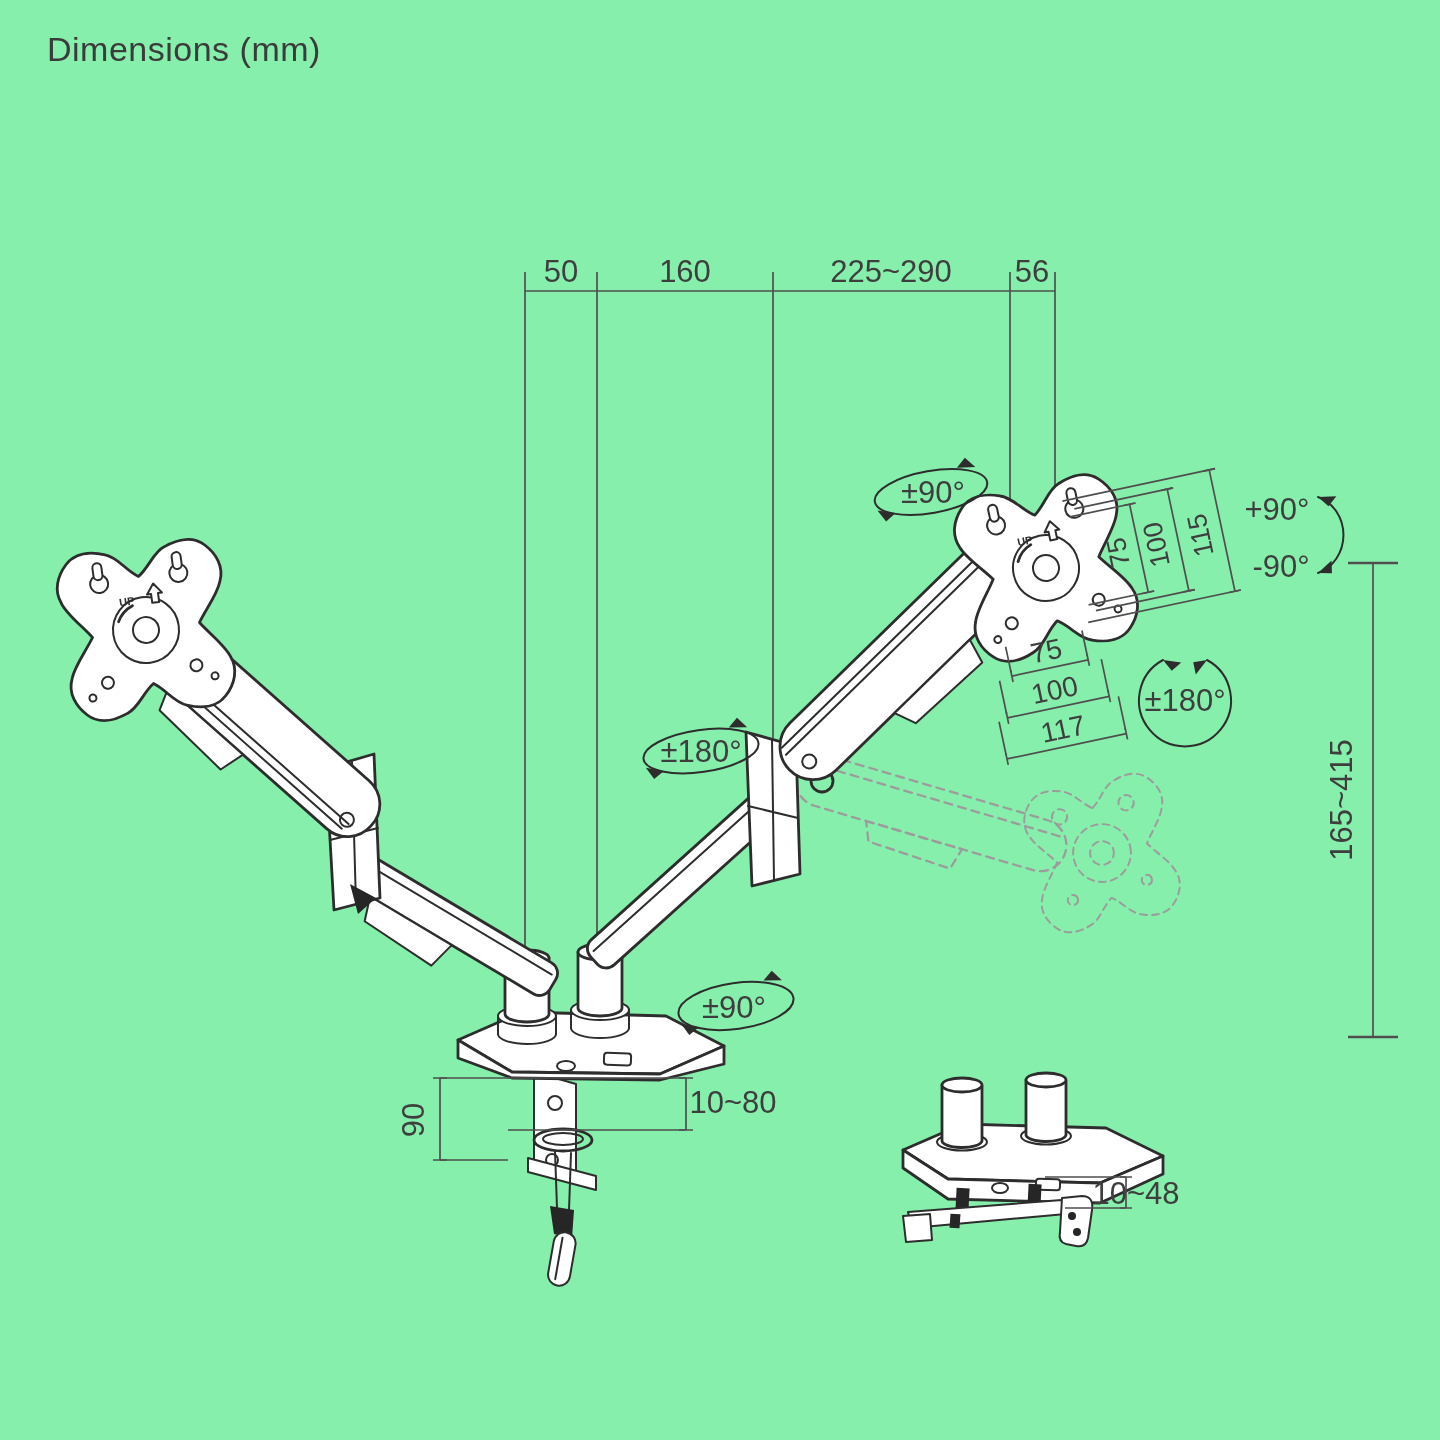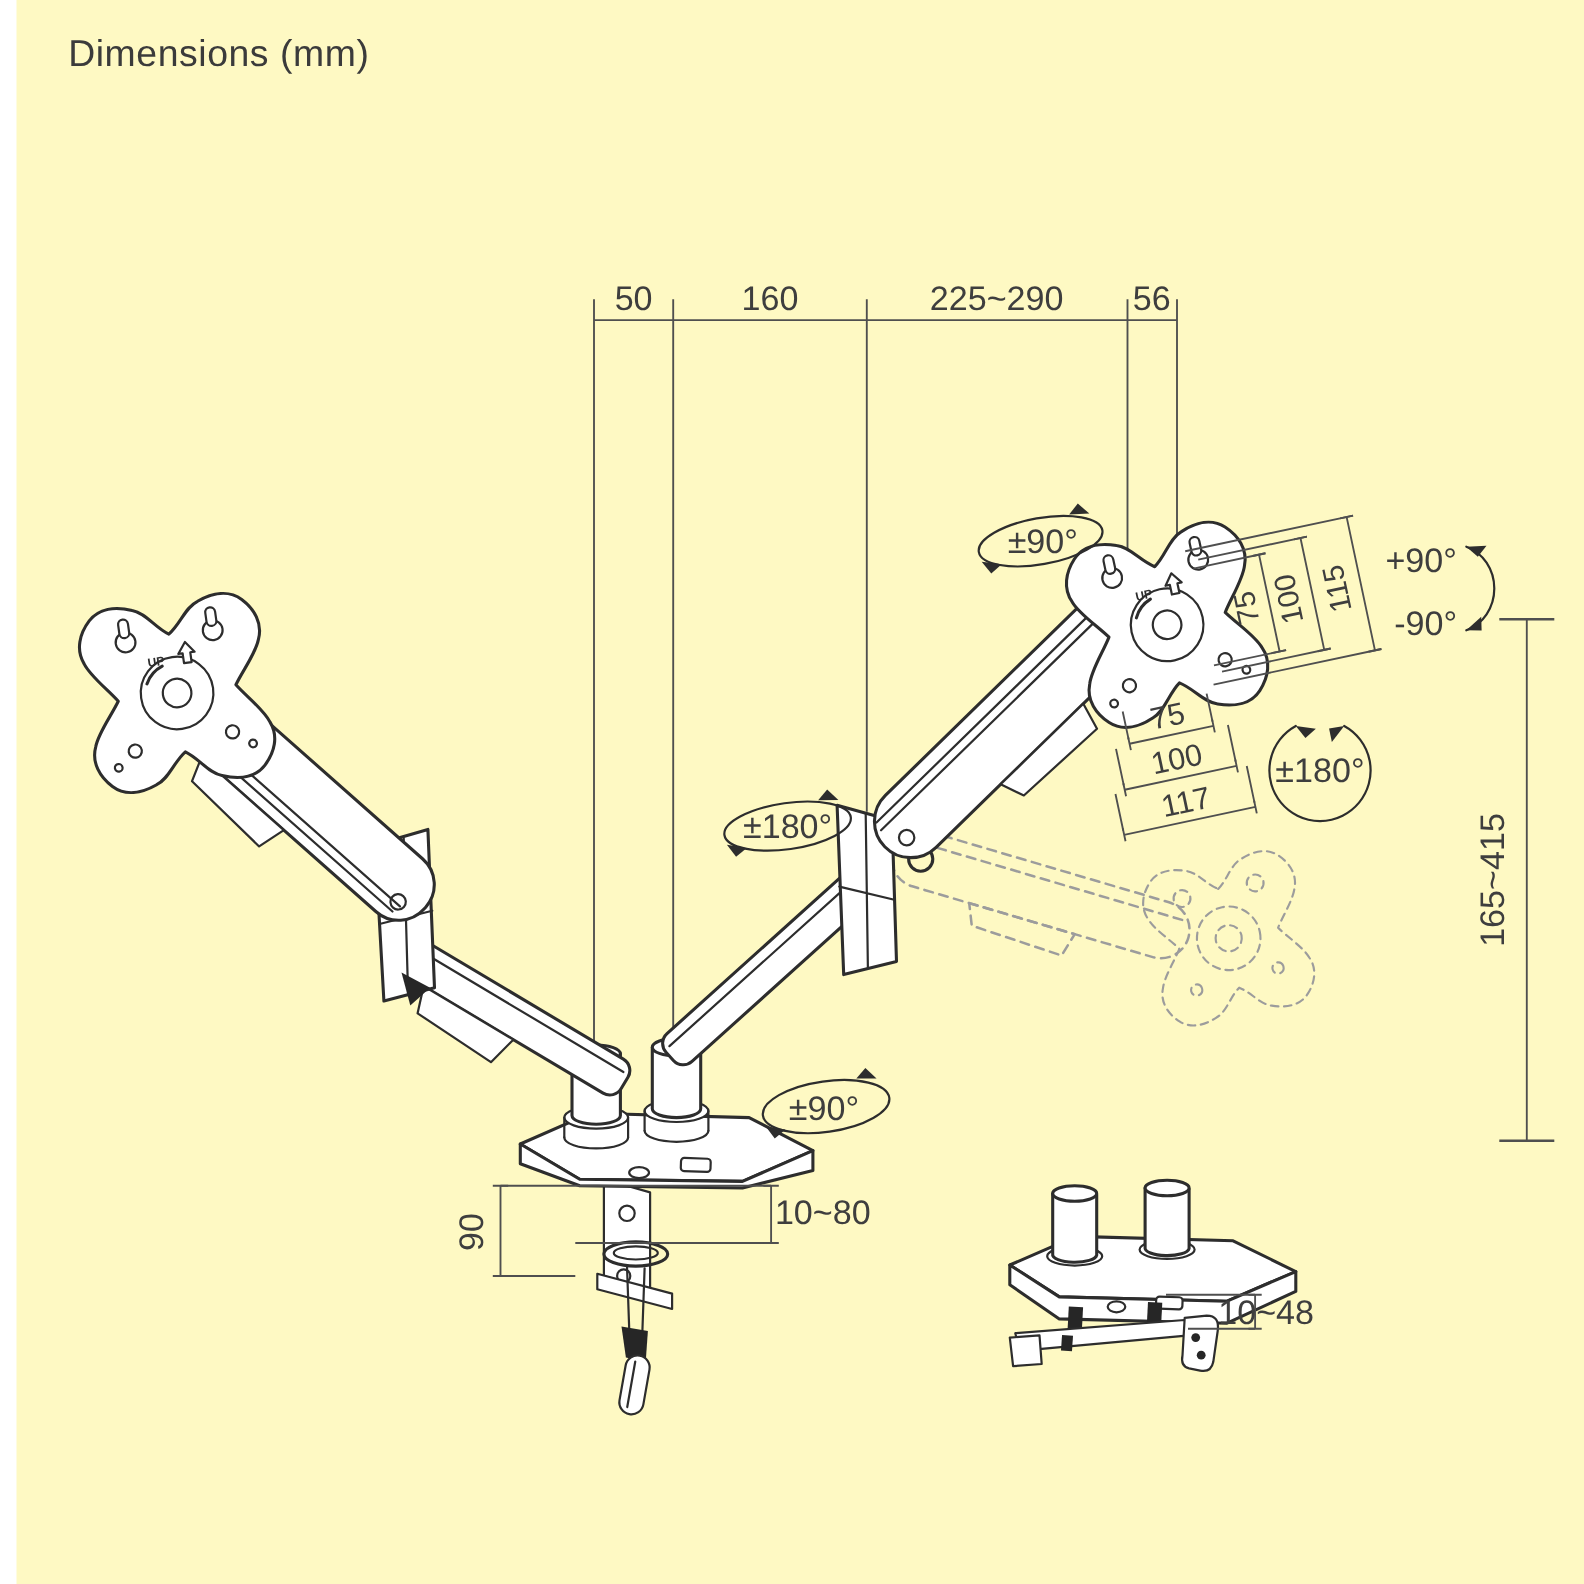--- a/index.html
+++ b/index.html
@@ -1,17 +1,17 @@
 <!DOCTYPE html>
 <html><head>
 <meta charset="utf-8">
 <style>
   html,body{margin:0;padding:0;background:#fff;}
   body{width:1440px;height:1440px;position:relative;font-family:"Liberation Sans",sans-serif;}
-  .canvas{position:absolute;inset:0;background:#fef9c3;margin-left:15px;}
+  .canvas{position:absolute;inset:0;background:#86efac;}
   .title{position:absolute;left:47px;top:30px;font-size:34px;font-weight:500;color:#3b3b3b;letter-spacing:.5px;}
   svg{position:absolute;left:0;top:0;}
   .ln{stroke:#2d2d2d;stroke-width:2.8;fill:none;stroke-linecap:round;stroke-linejoin:round;}
   .lnf{stroke:#2d2d2d;stroke-width:2.8;fill:#ffffff;stroke-linecap:round;stroke-linejoin:round;}
   .thin{stroke-width:2;}
   .dim{stroke:#4f4f4f;stroke-width:1.7;fill:none;stroke-linecap:butt;}
   .dimtxt{font-size:31px;fill:#3e3e3e;text-anchor:middle;}
   .dimtxt.sm{font-size:27px;}
   .dimtxt.md{font-size:28px;}
   .uptxt{font-size:11px;font-weight:bold;fill:#2d2d2d;text-anchor:middle;}

